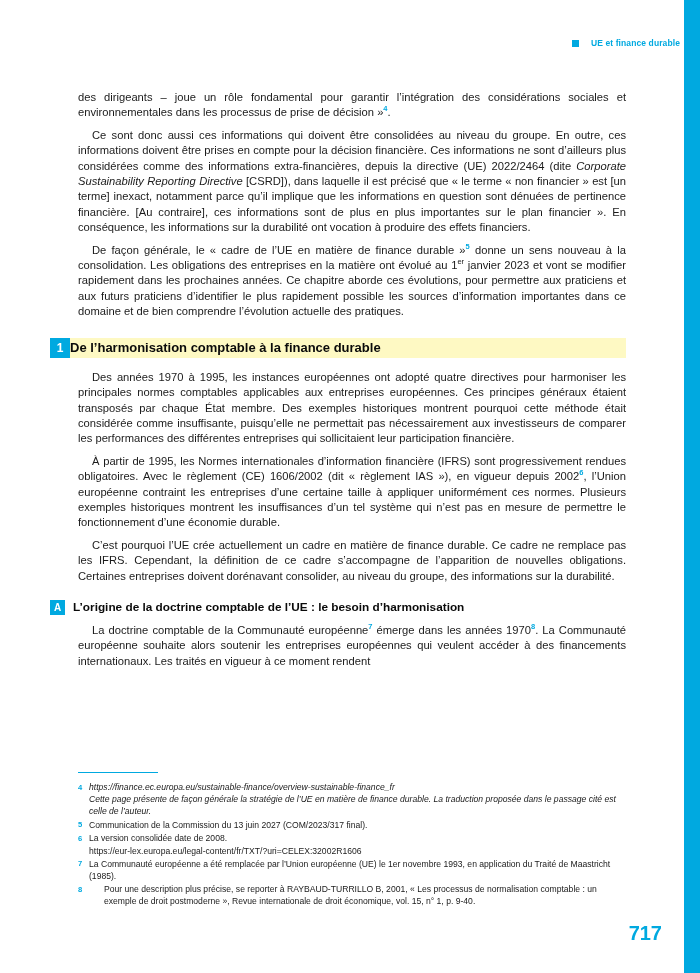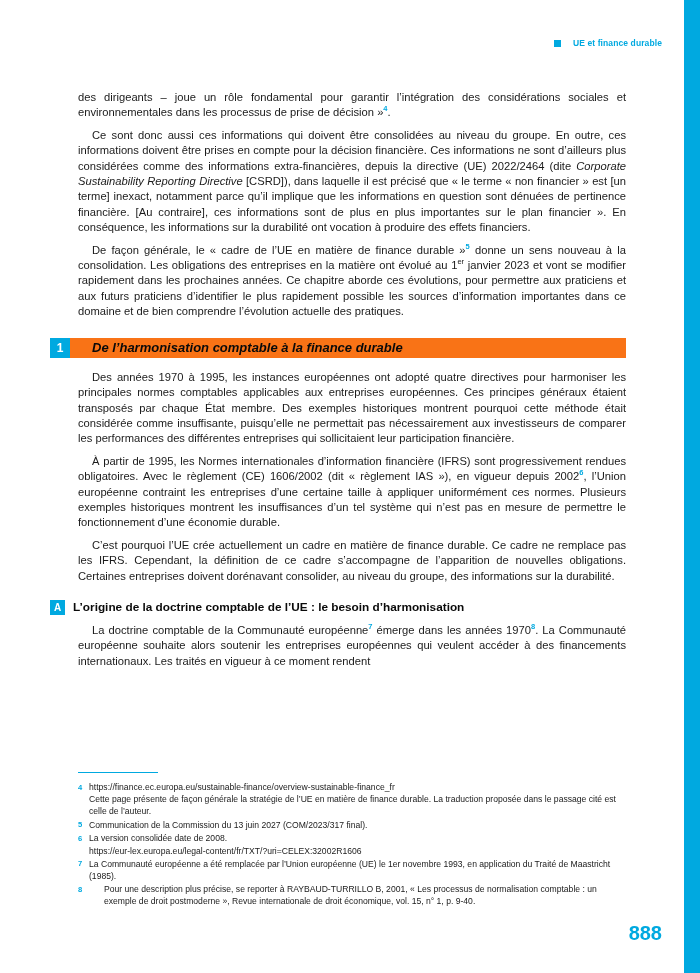--- a/index.html
+++ b/index.html
@@ -23,21 +23,21 @@
     right: 0;
     width: 16px;
     height: 973px;
     background: #00a9e0;
   }
 
   
   .header {
     position: absolute;
     top: 38px;
-    right: 38px;
+    right: 20px;
     display: flex;
     align-items: center;
     gap: 12px;
   }
   .header-square {
     width: 7px;
     height: 7px;
     background: #00a9e0;
     display: inline-block;
   }
@@ -101,25 +101,24 @@
     color: #ffffff;
     font-size: 12px;
     font-weight: bold;
     display: flex;
     align-items: center;
     justify-content: center;
     flex: 0 0 auto;
   }
   .section-title-band {
     flex: 1 1 auto;
-    background: #f97316;
-    display: flex;
-    align-items: center;
-    padding-left: 22px;
-    font-style: italic;
+    background: #fef9c3;
+    display: flex;
+    align-items: center;
+    padding-left: 0;
   }
   .section-title {
     font-size: 13px;
     font-weight: bold;
     color: #0a0a0a;
   }
 
   
   .sub-head {
     display: flex;
@@ -228,21 +227,21 @@
 
   <p class="body indent"><span>La doctrine comptable de la Communauté européenne</span><span class="sup">7</span><span> émerge dans les années 1970</span><span class="sup">8</span><span>. La Communauté européenne souhaite alors soutenir les entreprises européennes qui veulent accéder à des financements internationaux. Les traités en vigueur à ce moment rendent</span></p>
 
 </div>
 
 <div class="footnotes">
   <div class="fn-rule"></div>
 
   <div class="fn">
     <span class="fn-num">4</span>
-    <span class="fn-text" style="white-space: pre-line;">https://finance.ec.europa.eu/sustainable-finance/overview-sustainable-finance_fr
+    <span class="fn-text" style="white-space: pre-line; font-style: italic;">https://finance.ec.europa.eu/sustainable-finance/overview-sustainable-finance_fr
 Cette page présente de façon générale la stratégie de l’UE en matière de finance durable. La traduction proposée dans le passage cité est celle de l’auteur.</span>
   </div>
 
   <div class="fn">
     <span class="fn-num">5</span>
     <span class="fn-text" style="white-space: pre-line;">Communication de la Commission du 13 juin 2027 (COM/2023/317 final).</span>
   </div>
 
   <div class="fn">
     <span class="fn-num">6</span>
@@ -254,13 +253,13 @@
     <span class="fn-num">7</span>
     <span class="fn-text" style="white-space: pre-line;">La Communauté européenne a été remplacée par l’Union européenne (UE) le 1er novembre 1993, en application du Traité de Maastricht (1985).</span>
   </div>
 
   <div class="fn">
     <span class="fn-num">8</span>
     <span class="fn-text" style="white-space: pre-line; margin-left: 15px;">Pour une description plus précise, se reporter à RAYBAUD-TURRILLO B, 2001, « Les processus de normalisation comptable : un exemple de droit postmoderne », Revue internationale de droit économique, vol. 15, n° 1, p. 9-40.</span>
   </div>
 </div>
 
-<div class="page-num">888</div>
+<div class="page-num">717</div>
 
 </body></html>

